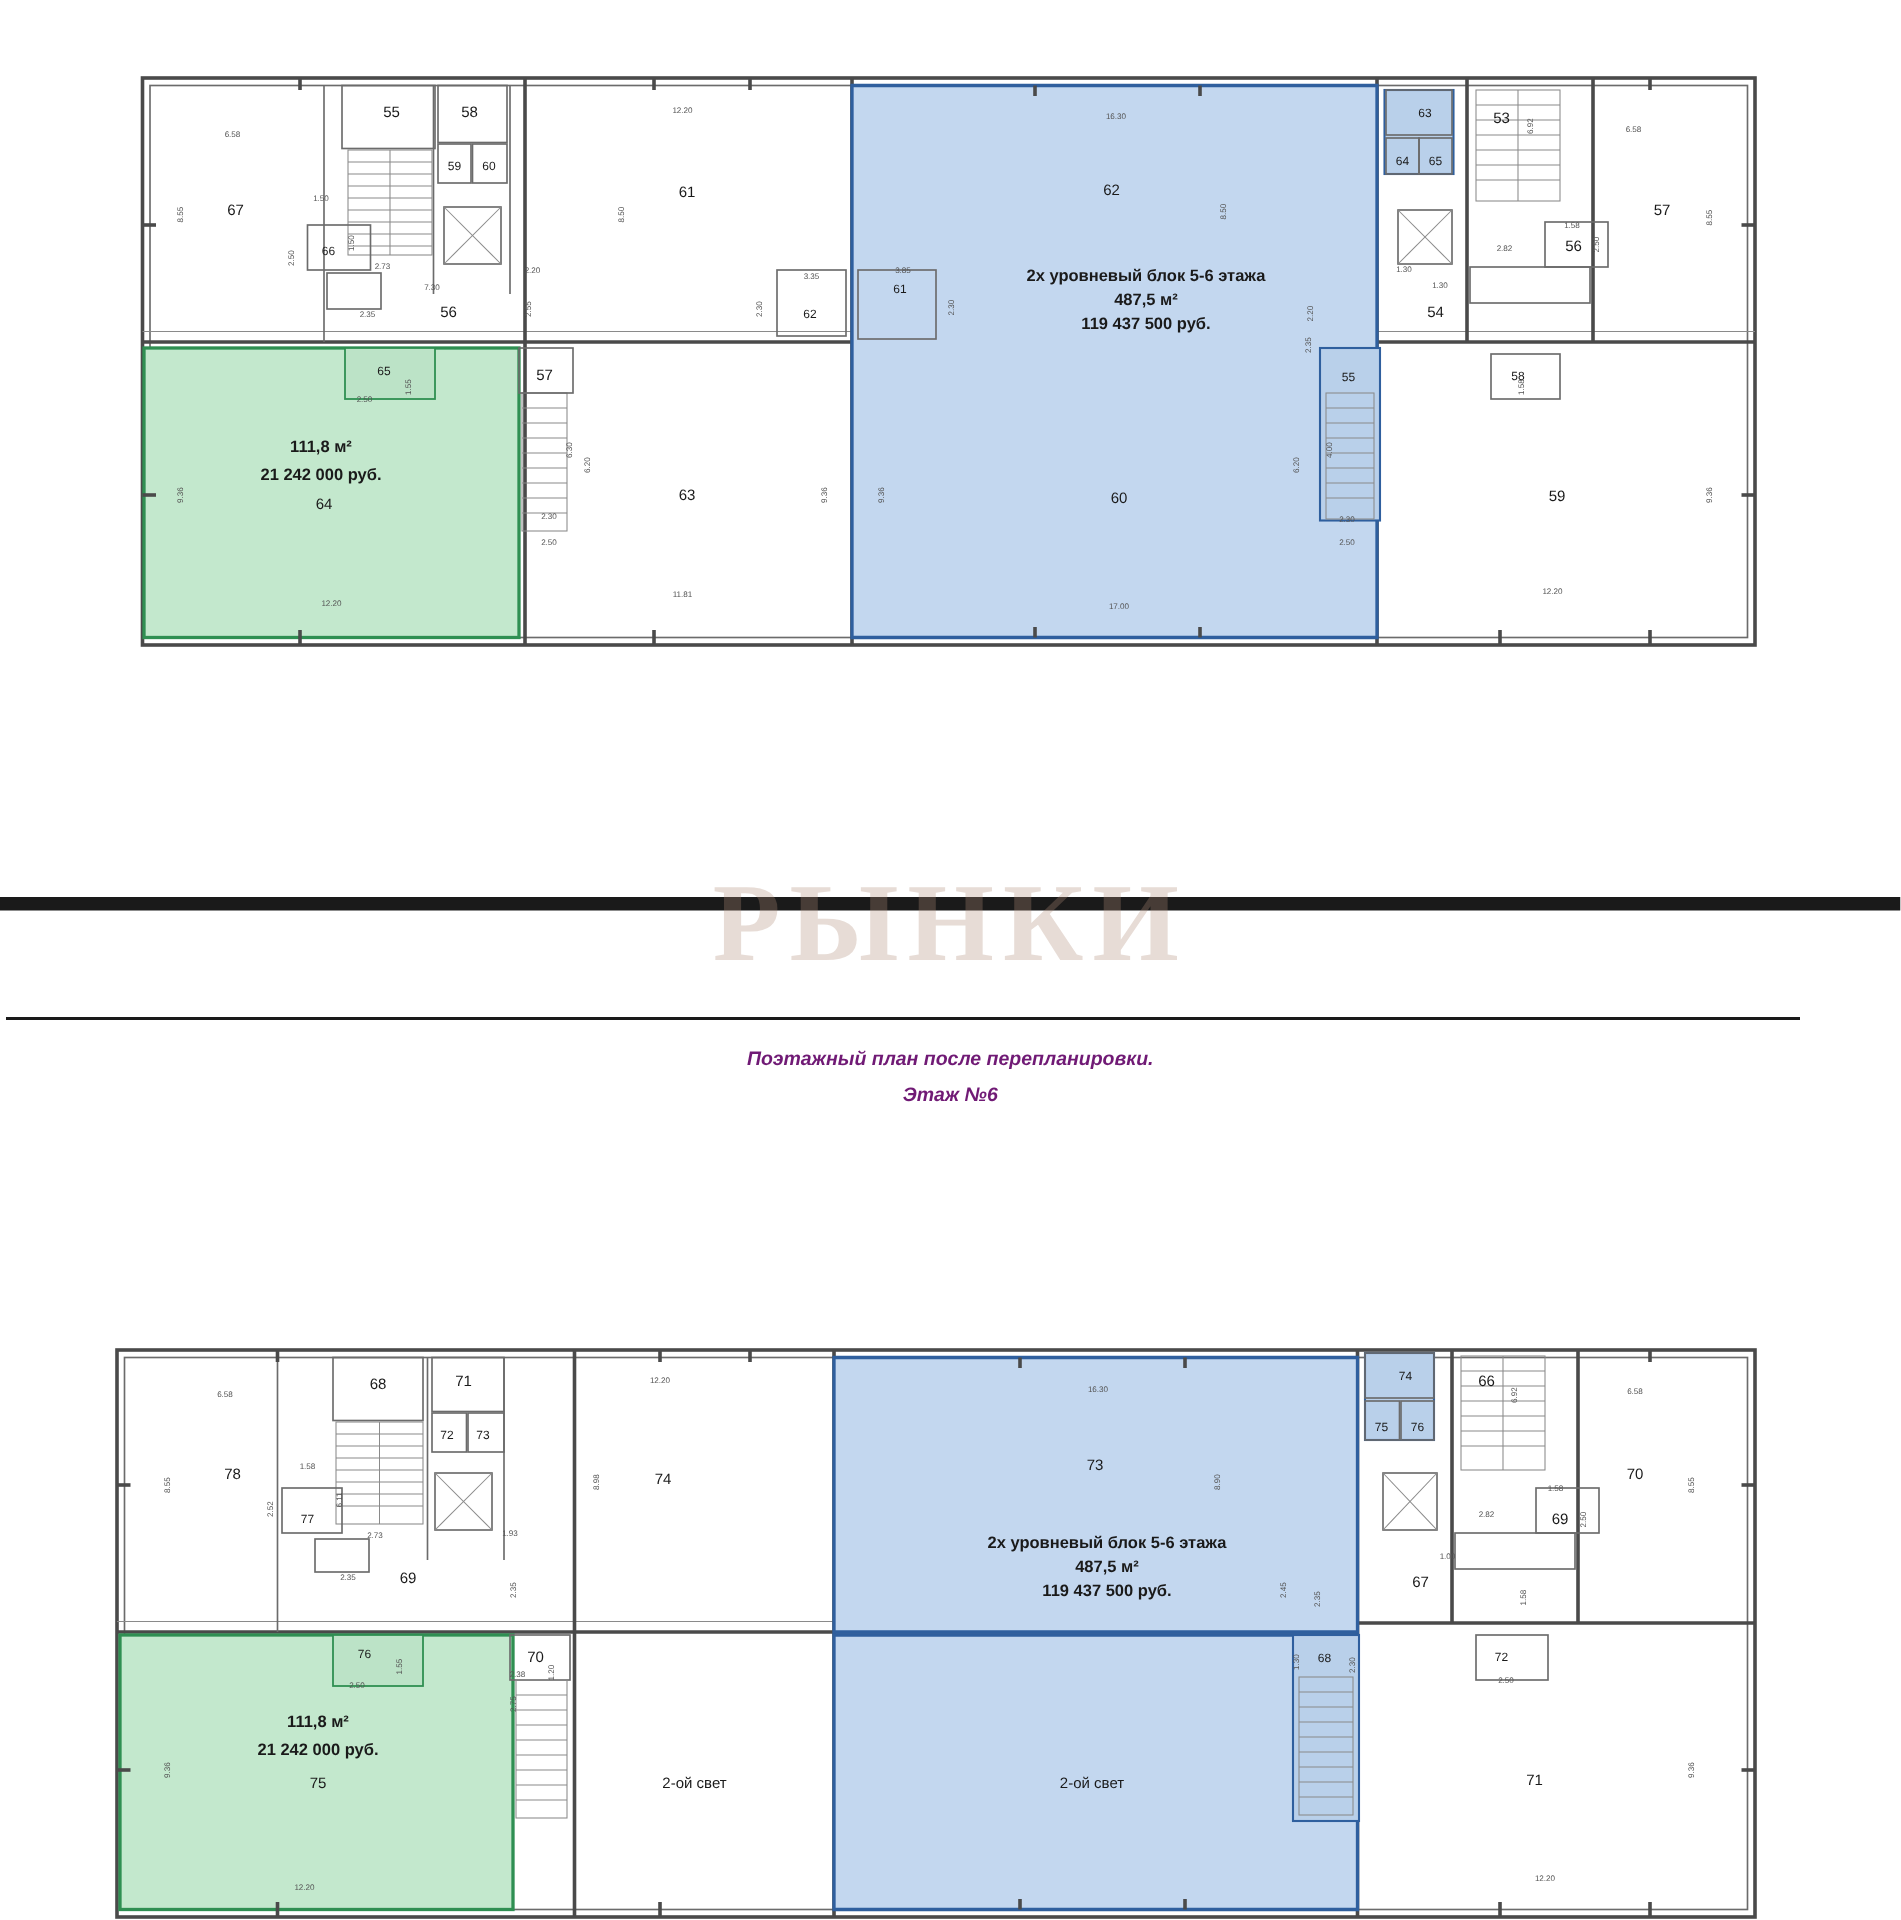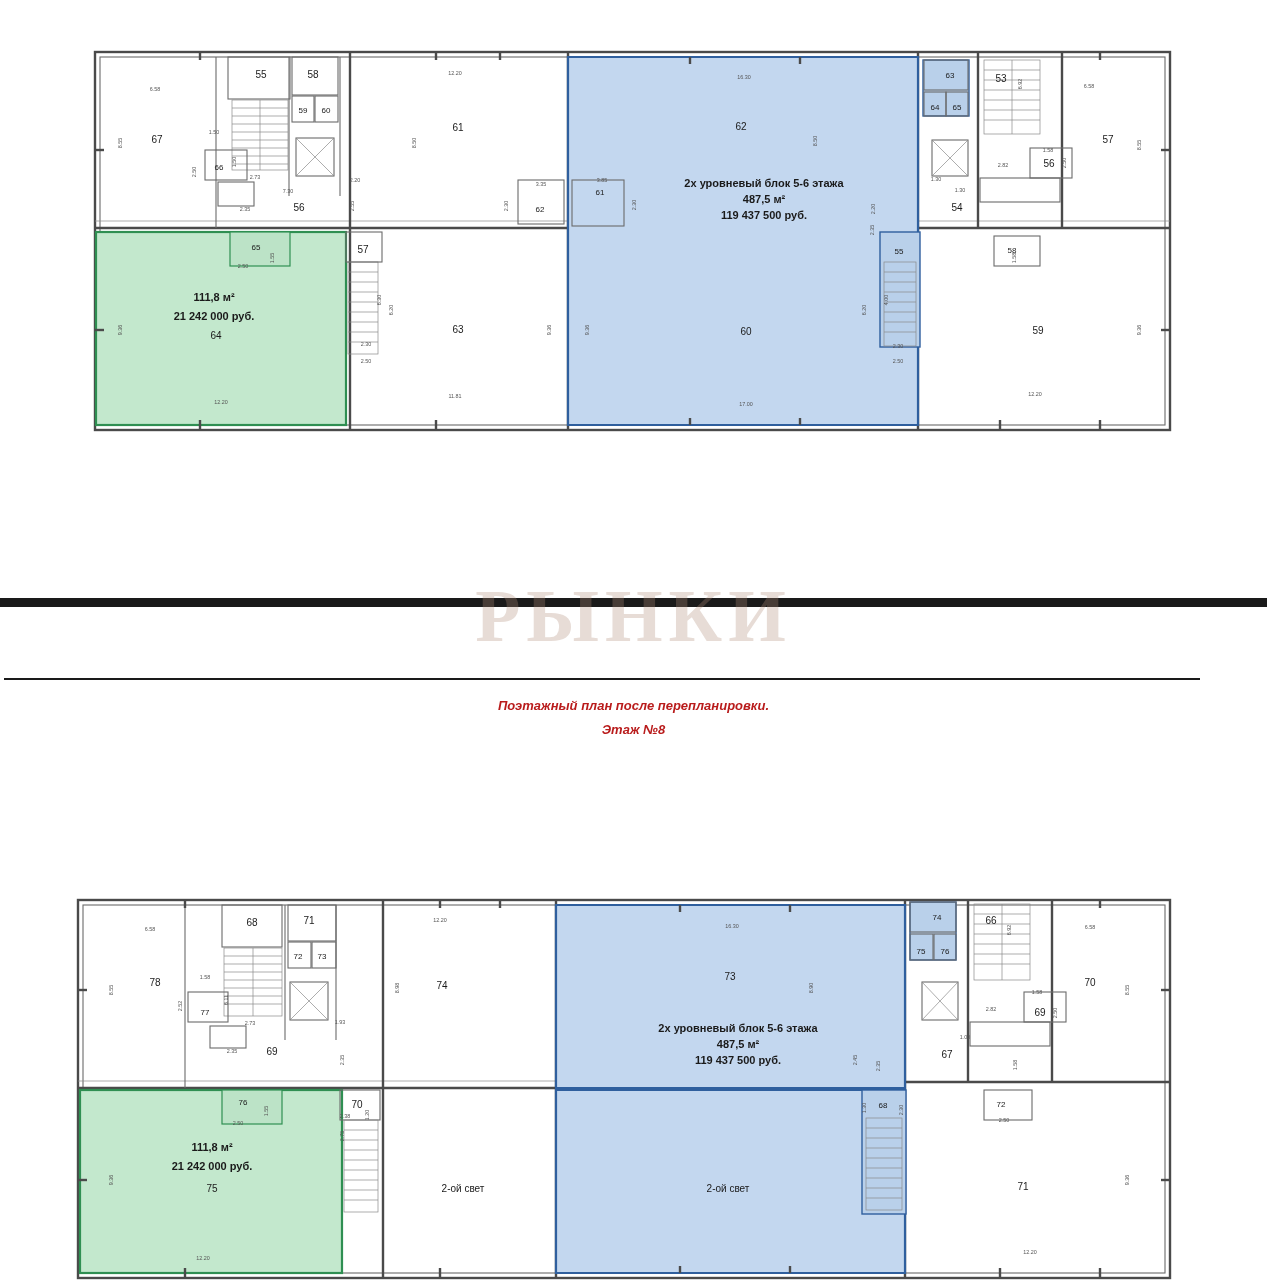--- a/index.html
+++ b/index.html
@@ -23,21 +23,21 @@
   #plan-top { top: 0; height: 590px; }
   #plan-bottom { top: 730px; height: 590px; }
 
   .caption {
     position: absolute;
     width: 100%;
     text-align: center;
     font-style: italic;
     font-weight: bold;
     font-size: 13px;
-    color: #b91c1c;
+    color: #701a75;
     font-family: "Liberation Sans", sans-serif;
   }
   #caption-1 { top: 698px; }
   #caption-2 { top: 722px; }
 
   .hr {
     position: absolute;
     left: 0;
     width: 1267px;
     background: #1a1a1a;
@@ -278,21 +278,21 @@
   <text class="grn" x="214" y="301">111,8 м²</text>
   <text class="grn" x="214" y="320">21 242 000 руб.</text>
 </svg>
 </div>
 
 <div class="hr" id="hr-thick"></div>
 <div class="watermark">РЫНКИ</div>
 <div class="hr" id="hr-thin"></div>
 
 <div class="caption" id="caption-1">Поэтажный план после перепланировки.</div>
-<div class="caption" id="caption-2">Этаж №8</div>
+<div class="caption" id="caption-2">Этаж №6</div>
 
 <div class="plan" id="plan-bottom">
 <svg width="1267" height="590" viewBox="0 0 1267 590" xmlns="http://www.w3.org/2000/svg">
 
   <rect class="wall" x="78" y="170" width="1092" height="378"></rect>
   <rect class="wall-thin" x="83" y="175" width="1082" height="368"></rect>
 
   <line class="wall" x1="78" y1="358" x2="905" y2="358"></line>
   <line class="wall" x1="905" y1="352" x2="1170" y2="352"></line>
   <line class="wall-hair" x1="78" y1="351" x2="905" y2="351"></line>

